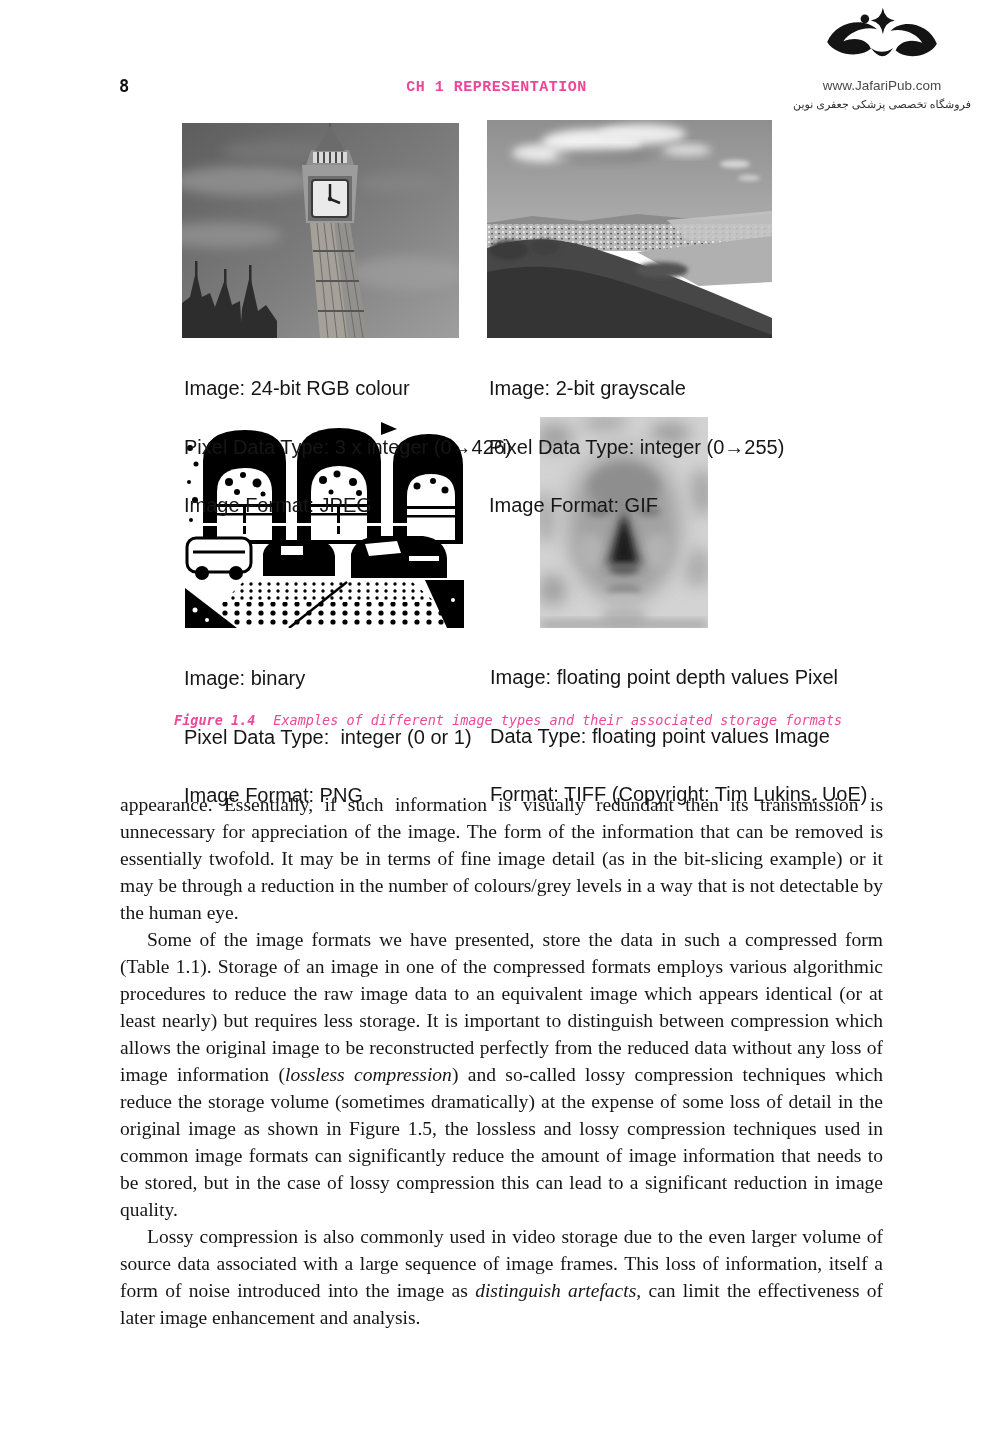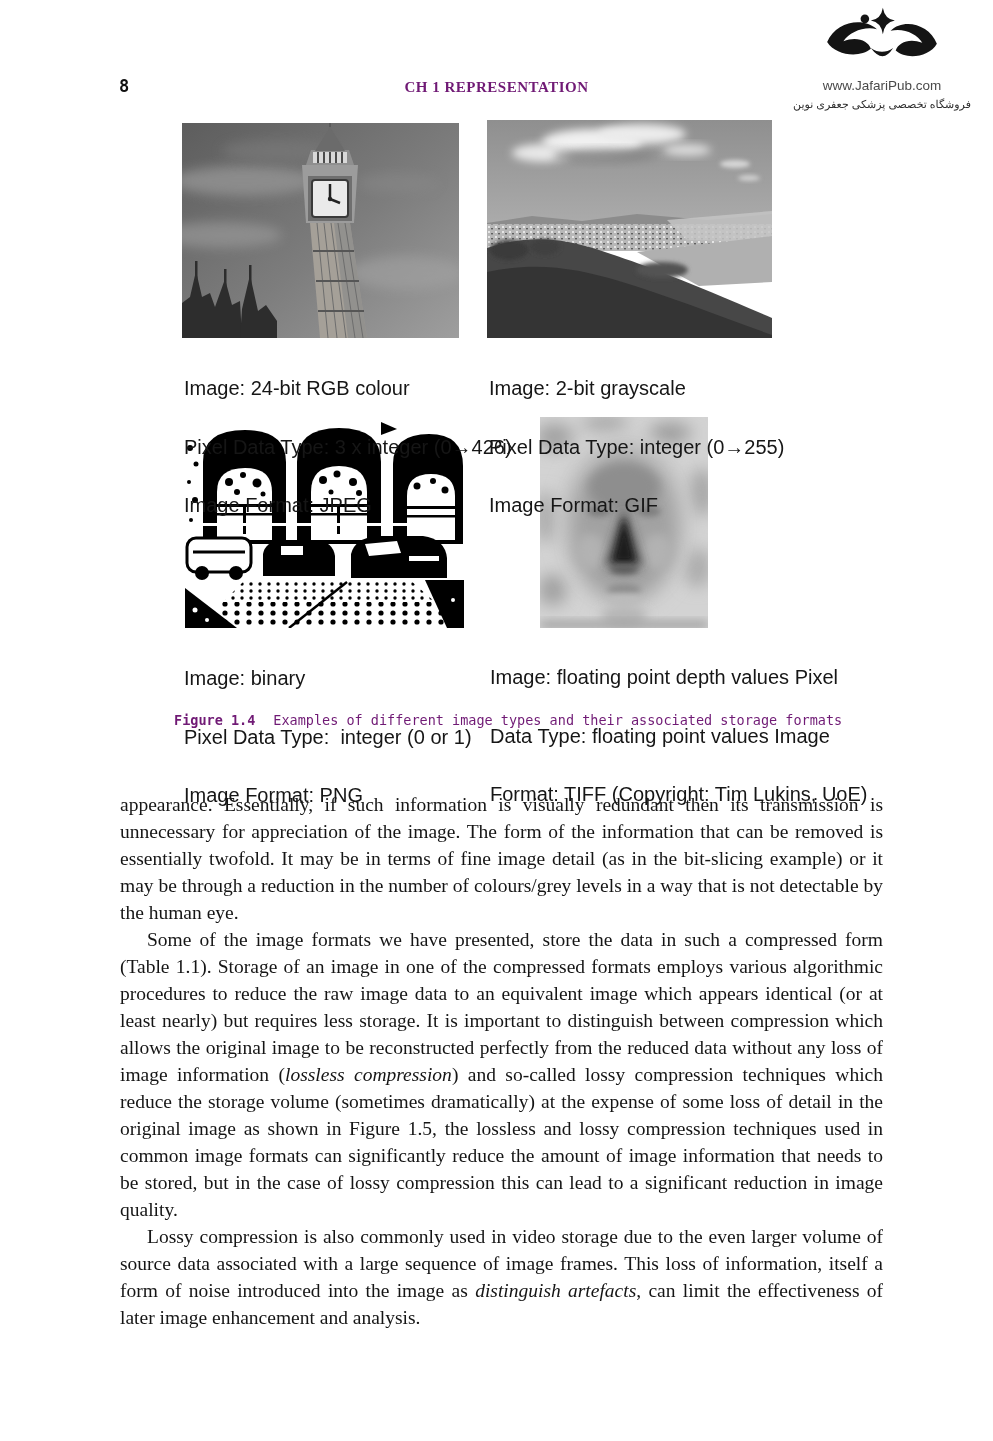--- a/index.html
+++ b/index.html
@@ -9,22 +9,22 @@
     font-family:"Liberation Serif", serif; color:#171717;
   }
   
   .page-number {
     position:absolute; left:119px; top:76px;
     font-family:"DejaVu Sans Mono", monospace; font-weight:bold;
     font-size:17px; color:#101010;
   }
   .running-head {
     position:absolute; left:0; top:79px; width:993px; text-align:center;
-    font-family:Liberation Serif, serif; font-size:15px;
-    letter-spacing:0.5px; color:#701a75; font-weight:bold;
+    font-family:Liberation Mono, monospace; font-size:15px;
+    letter-spacing:0.5px; color:#ec4899; font-weight:bold;
   }
   
   .logo { position:absolute; left:793px; top:6px; width:178px; text-align:center; }
   .logo svg { display:block; margin:0 auto; }
   .logo-url {
     font-family:"Liberation Sans","DejaVu Sans",sans-serif;
     font-size:13.5px; color:#4a4a4a; margin-top:12px;
   }
   .logo-fa {
     font-family:Liberation Sans, sans-serif; direction:rtl;
@@ -43,21 +43,21 @@
     font-family:"Liberation Sans","DejaVu Sans",sans-serif;
     font-size:20px; line-height:19.5px; color:#161616; white-space:pre;
   }
   .cap-1a { left:184px; top:340px; }
   .cap-1b { left:489px; top:340px; }
   .cap-2a { left:184px; top:630px; }
   .cap-2b { left:490px; top:629px; }
   
   .figcap {
     position:absolute; left:174px; top:712px; width:700px;
-    font-family:"DejaVu Sans Mono", monospace; font-size:13.5px; color:#701a75;
+    font-family:"DejaVu Sans Mono", monospace; font-size:13.5px; color:#ec4899;font-style:italic;
   }
   .figcap .lbl { font-weight:bold; margin-right:18px; }
   
   .bodytext {
     position:absolute; left:120px; top:791px; width:763px;
     font-size:19.5px; line-height:27px; text-align:justify; color:#151515;
   }
   .bodytext p { margin:0; }
   .bodytext p.indent { text-indent:27px; }
   .it { font-style:italic; }

